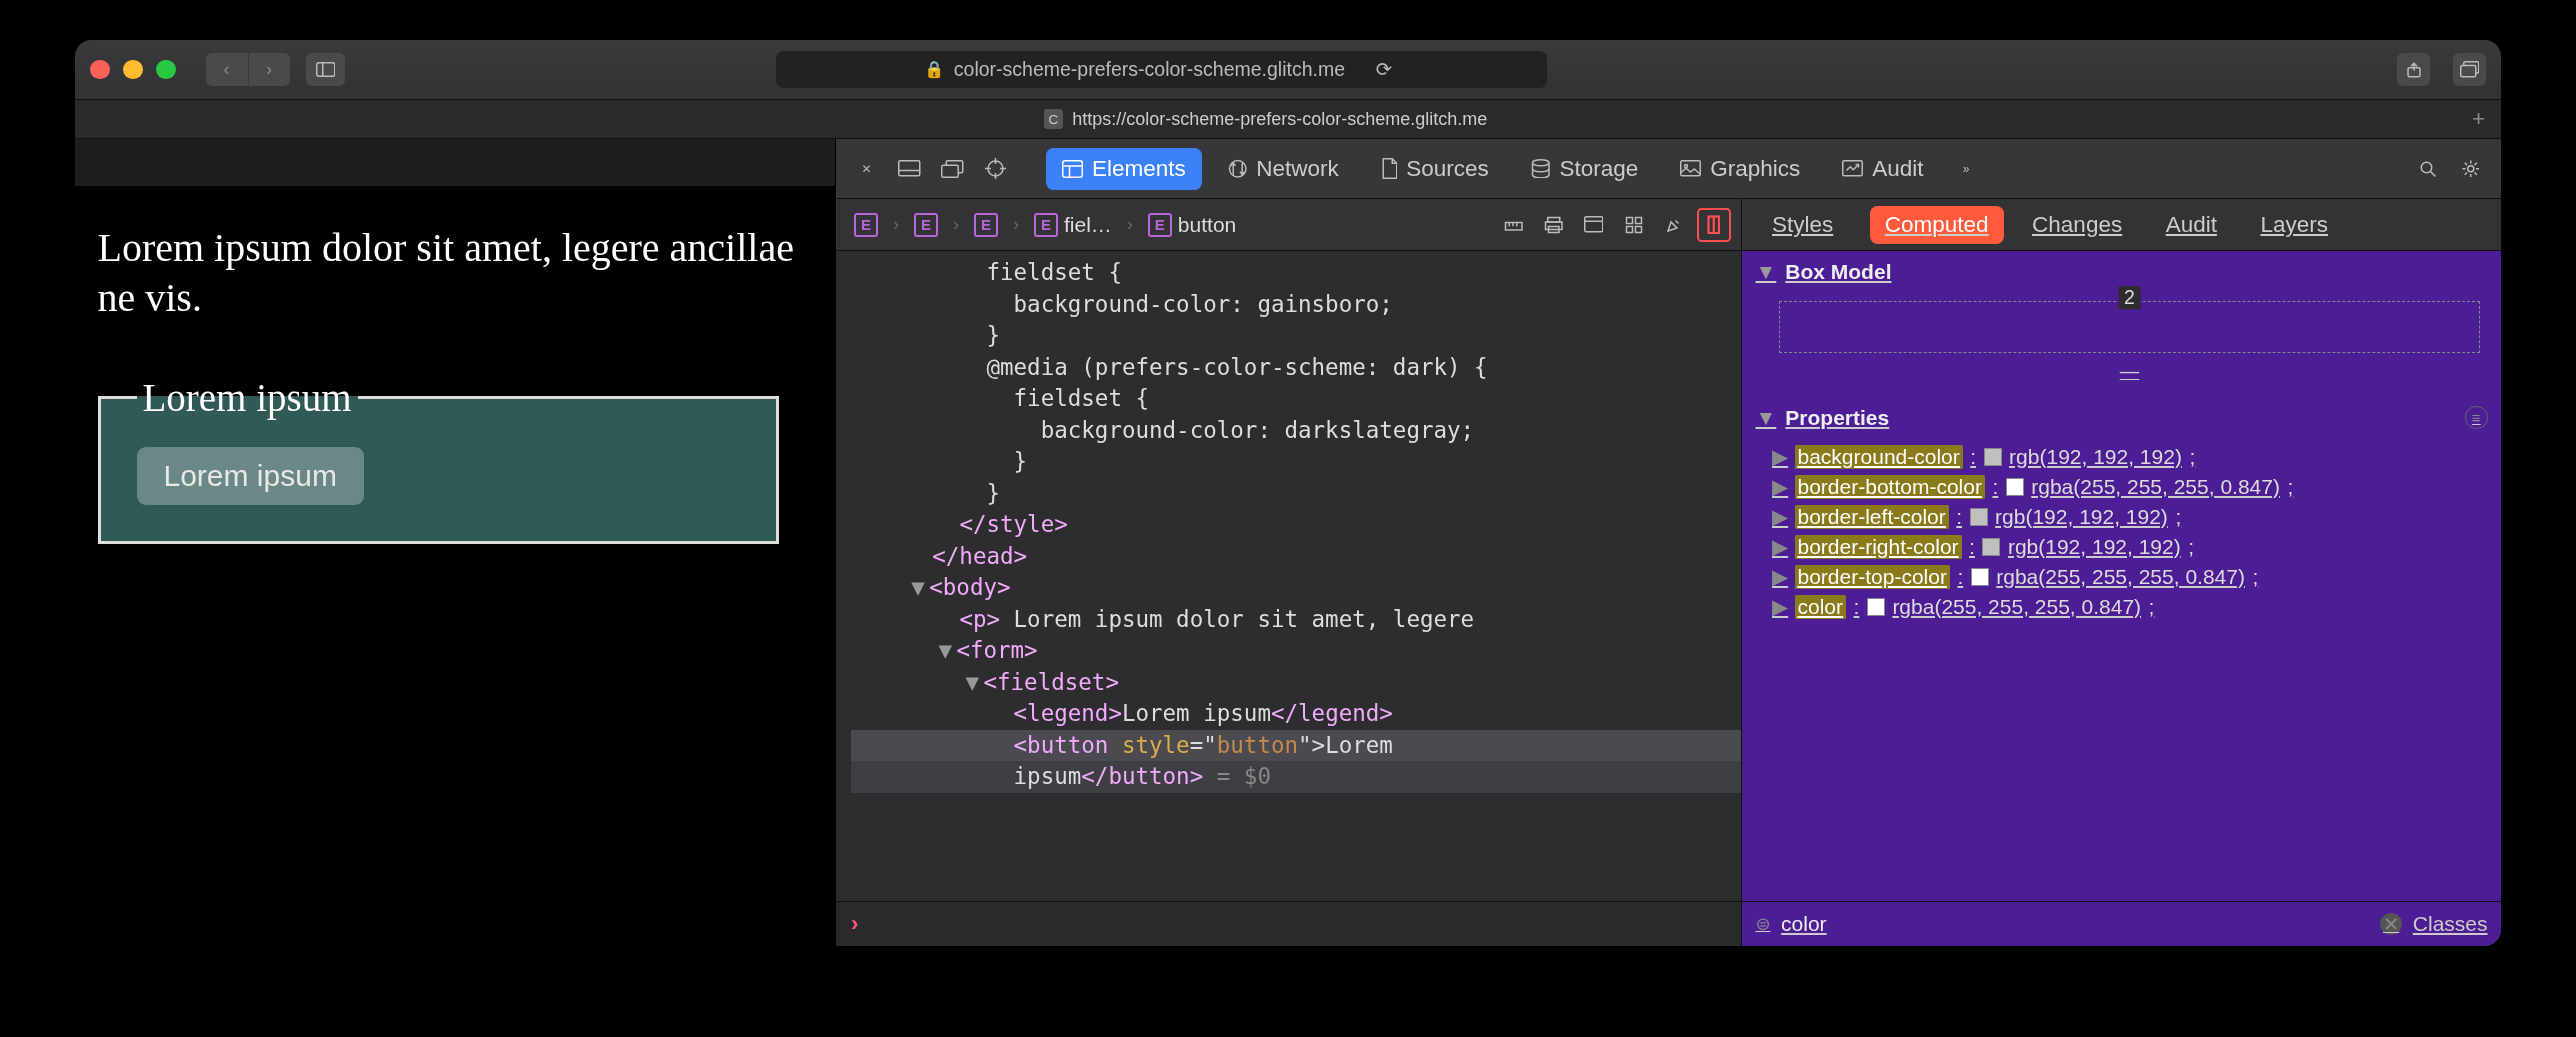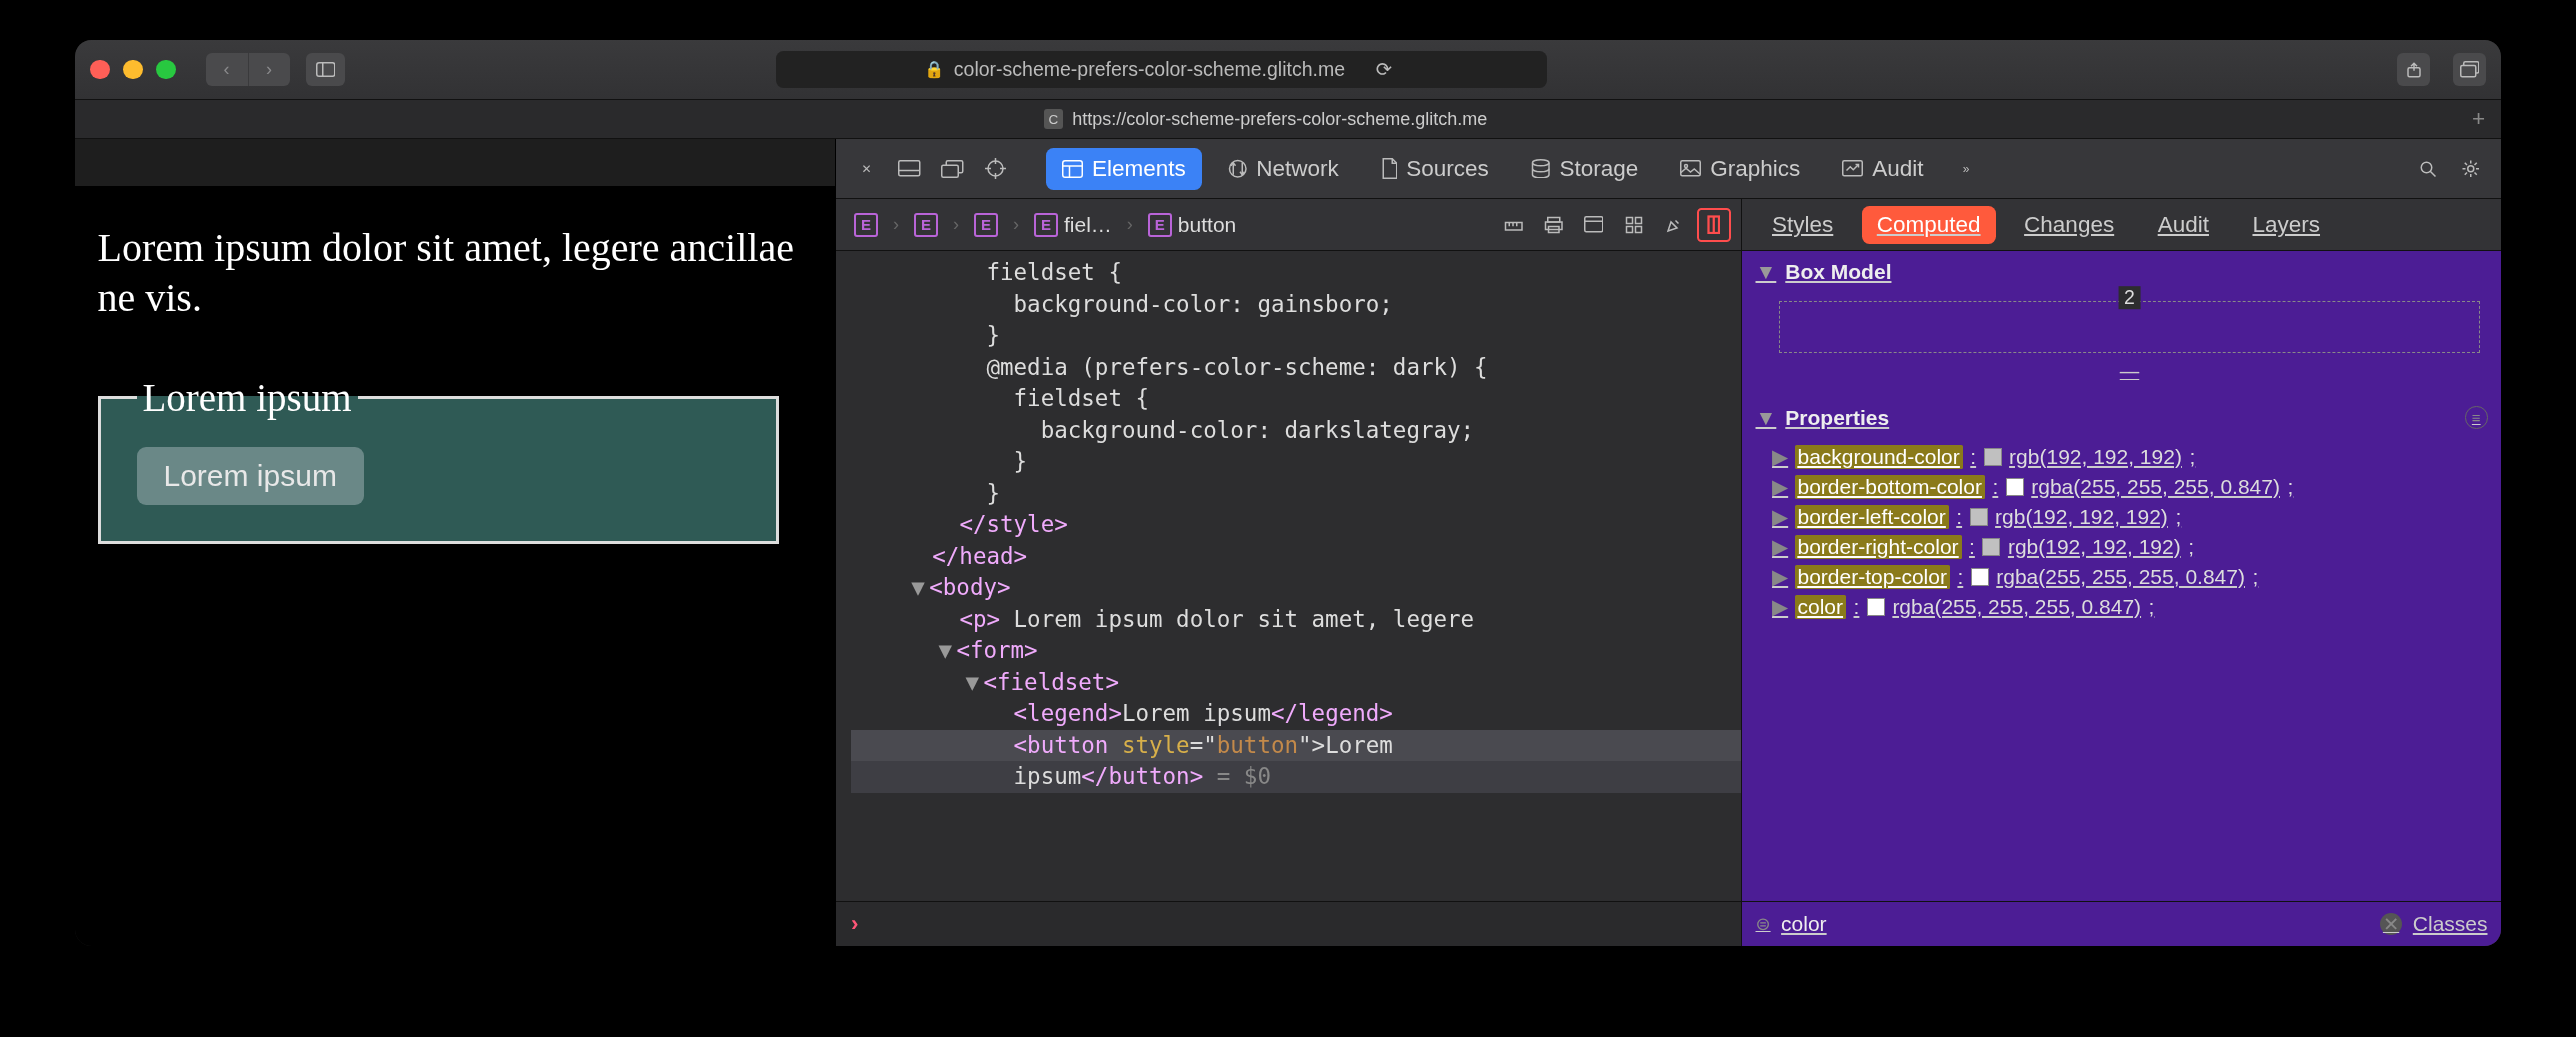--- a/index.html
+++ b/index.html
@@ -216,21 +216,21 @@
   padding: 0 15px;
   gap: 13.5px;
   border-bottom:0.7px solid #111;
 }
 .st-tab {
   padding: 6px 15px;
   font-size: 22.5px;
   color: #ccc;
   border-radius: 7.5px;
 }
-.st-tab.active { background: #ff5a3c; color:#fff; }
+.st-tab.active { background: #ff5a3c; color:#fff;margin-left:8px; }
 .section-head {
   display:flex;align-items:center;gap:9px;
   font-size: 21px; color:#eee; font-weight:600;
   padding: 9px 13.5px;
 }
 .section-head .tri { color:#999; }
 .box-model {
   padding: 7.5px 21px 13.5px 37px;
 }
 .bm-box {

